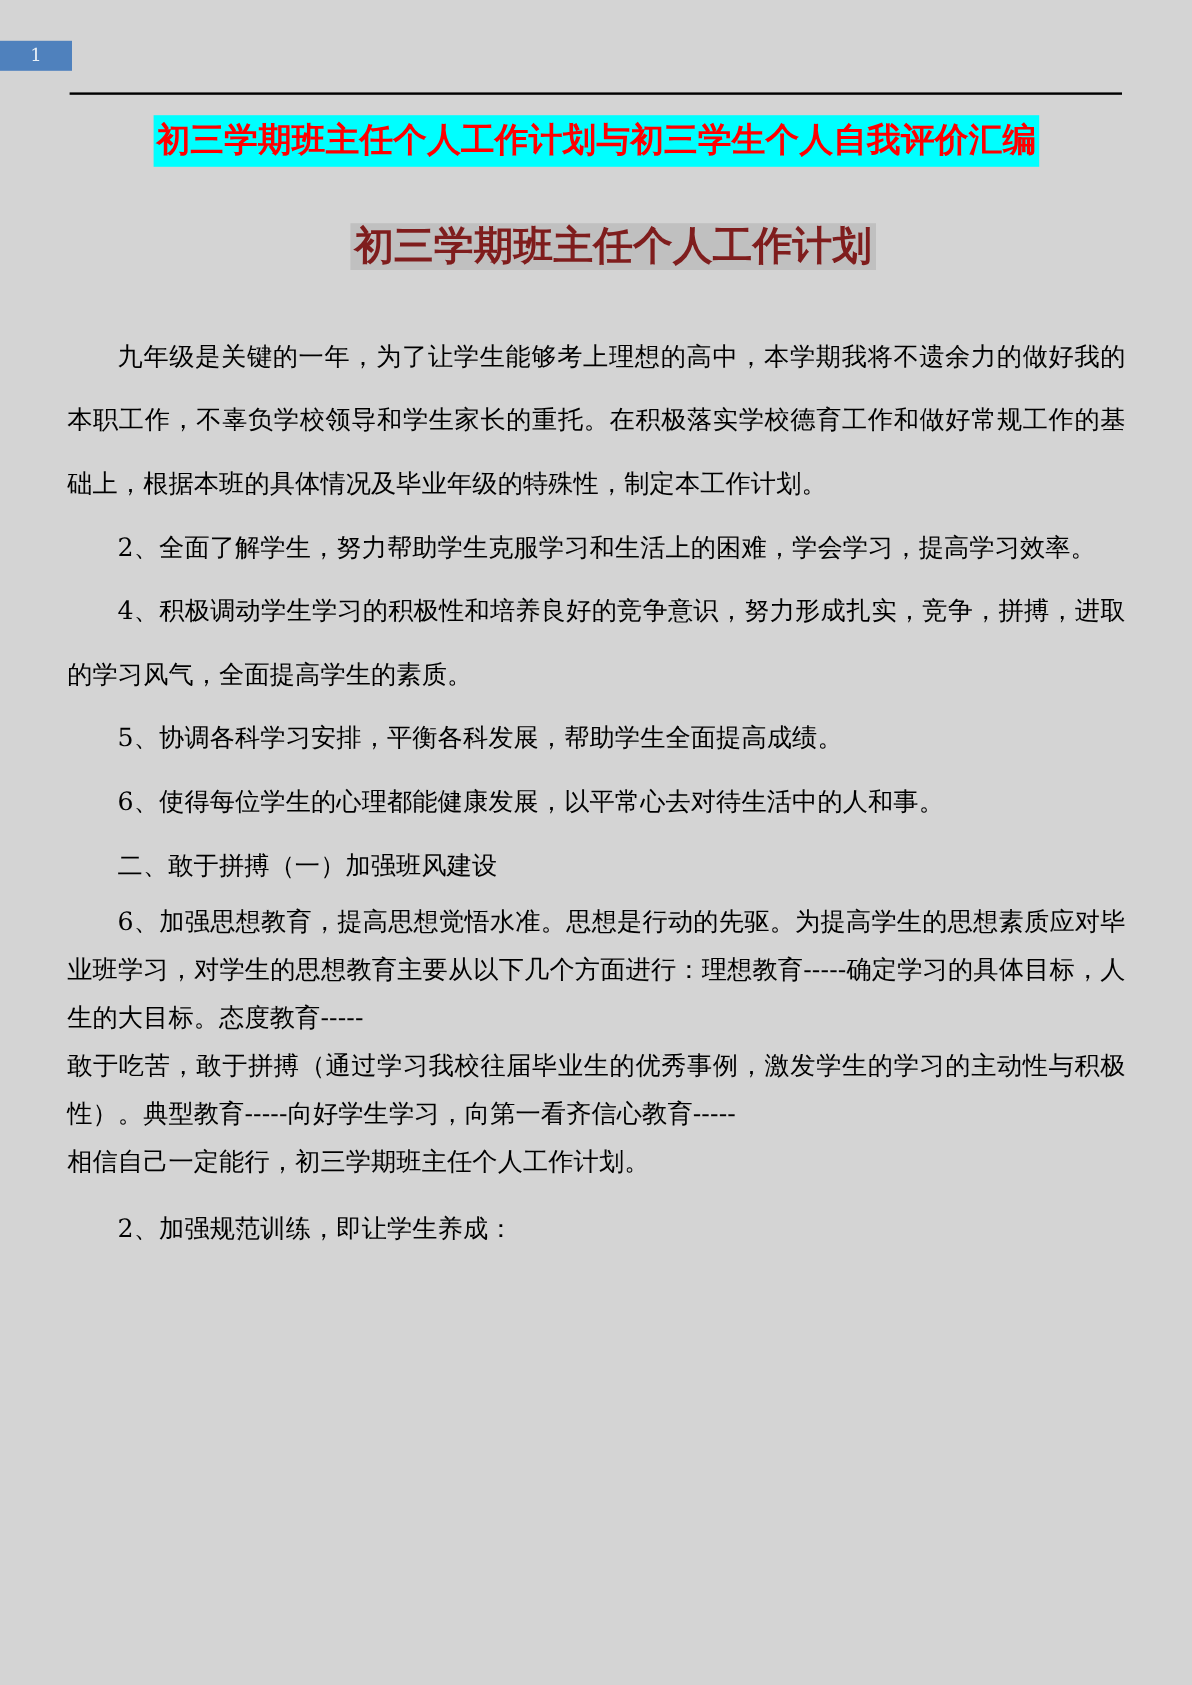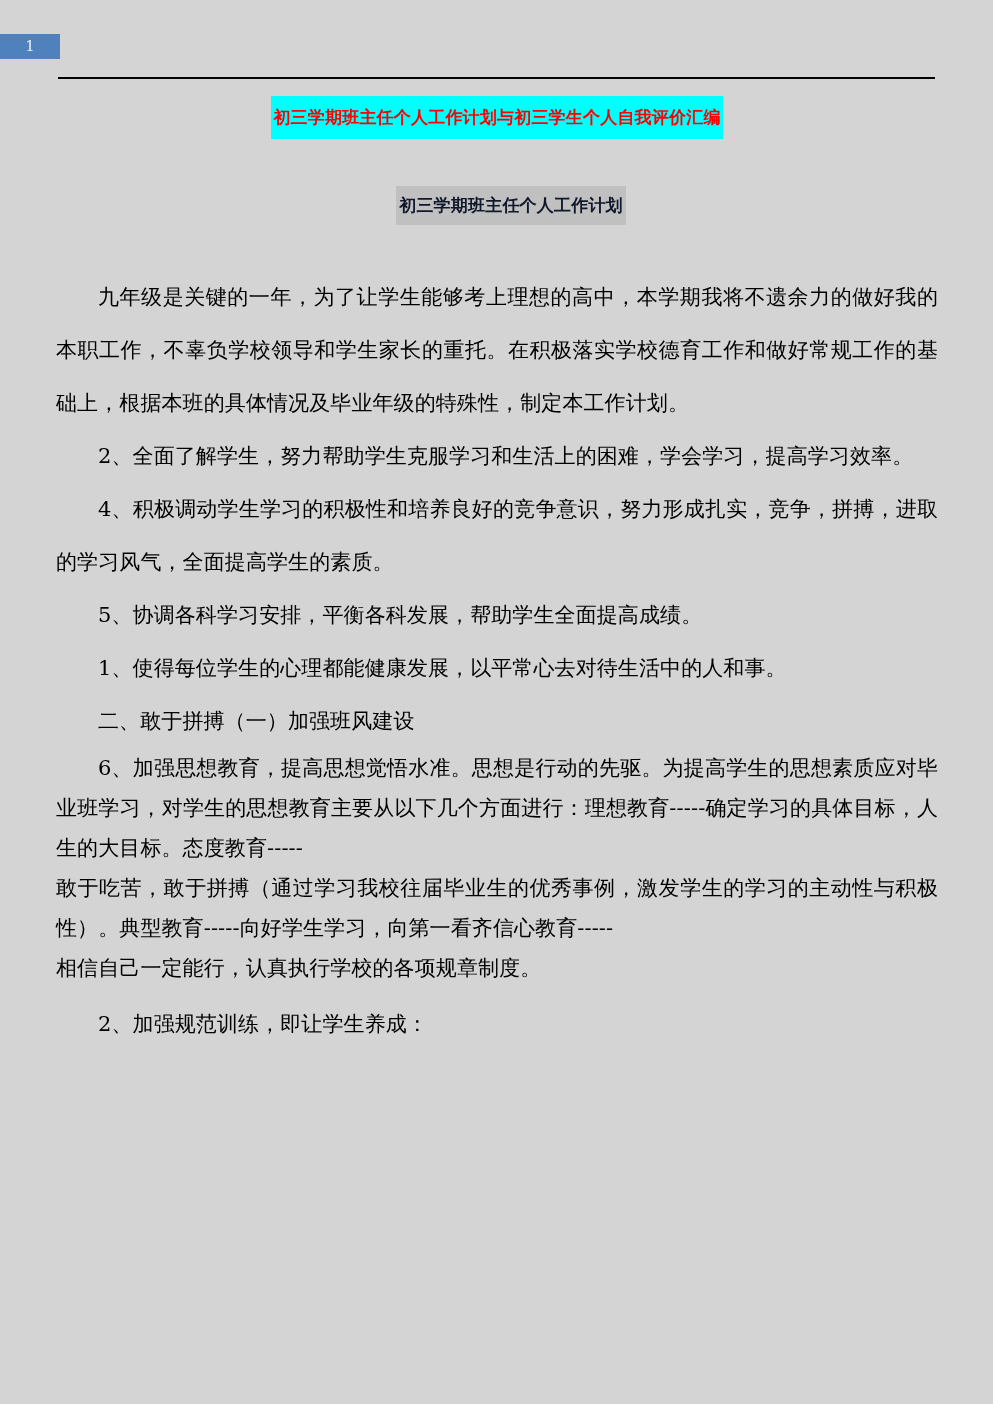--- a/index.html
+++ b/index.html
@@ -61,38 +61,38 @@
   .title-wrap {
     text-align: center;
     margin-top: 4px;
   }
   .doc-title {
     display: inline-block;
     background: #00ffff;
     color: #ff0000;
     font-family: "DejaVu Serif", "Liberation Serif", serif;
     font-weight: bold;
-    font-size: 17px;
+    font-size: 28px;
     line-height: 40px;
     padding: 1px 2px 2px 2px;
     letter-spacing: 0.2px;
     white-space: nowrap;
   }
 
   .subtitle-wrap {
     text-align: center;
     margin-top: 47px;
   }
   .doc-subtitle {
     display: inline-block;
     background: #c0c0c0;
-    color: #0f172a;
+    color: #7f1d1d;
     font-family: "DejaVu Serif", "Liberation Serif", serif;
     font-weight: bold;
-    font-size: 17px;
+    font-size: 33px;
     line-height: 36px;
     padding: 1px 3px 2px 3px;
     letter-spacing: 0.2px;
     white-space: nowrap;
     margin-left: 28px;
   }
 
   .body-block {
     margin-top: 46px;
   }
@@ -142,27 +142,27 @@
 
       <p class="para">九年级是关键的一年，为了让学生能够考上理想的高中，本学期我将不遗余力的做好我的本职工作，不辜负学校领导和学生家长的重托。在积极落实学校德育工作和做好常规工作的基础上，根据本班的具体情况及毕业年级的特殊性，制定本工作计划。</p>
 
 
       <p class="para">2、全面了解学生，努力帮助学生克服学习和生活上的困难，学会学习，提高学习效率。</p>
 
       <p class="para">4、积极调动学生学习的积极性和培养良好的竞争意识，努力形成扎实，竞争，拼搏，进取的学习风气，全面提高学生的素质。</p>
 
       <p class="para">5、协调各科学习安排，平衡各科发展，帮助学生全面提高成绩。</p>
 
-      <p class="para">1、使得每位学生的心理都能健康发展，以平常心去对待生活中的人和事。</p>
+      <p class="para">6、使得每位学生的心理都能健康发展，以平常心去对待生活中的人和事。</p>
 
       <p class="para">二、敢于拼搏（一）加强班风建设</p>
 
       <p class="para tight">6、加强思想教育，提高思想觉悟水准。思想是行动的先驱。为提高学生的思想素质应对毕业班学习，对学生的思想教育主要从以下几个方面进行：理想教育-----确定学习的具体目标，人生的大目标。态度教育-----</p>
 
       <p class="para tight noindent">敢于吃苦，敢于拼搏（通过学习我校往届毕业生的优秀事例，激发学生的学习的主动性与积极性）。典型教育-----向好学生学习，向第一看齐信心教育-----</p>
 
-      <p class="para tight noindent">相信自己一定能行，认真执行学校的各项规章制度。</p>
+      <p class="para tight noindent">相信自己一定能行，初三学期班主任个人工作计划。</p>
 
       <p class="para gap-top">2、加强规范训练，即让学生养成：</p>
 
     </div>
   </div>
 </div>
 
 </body></html>

